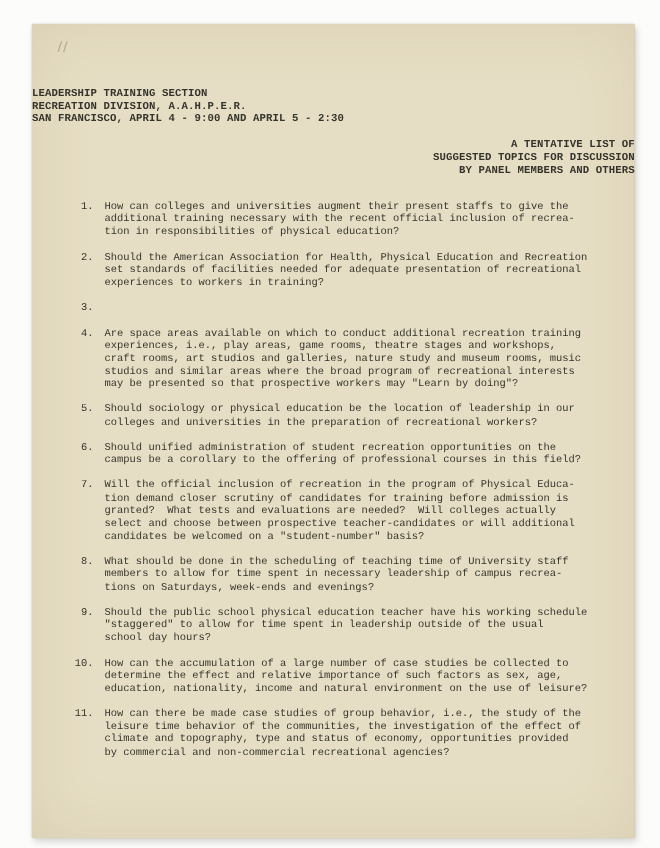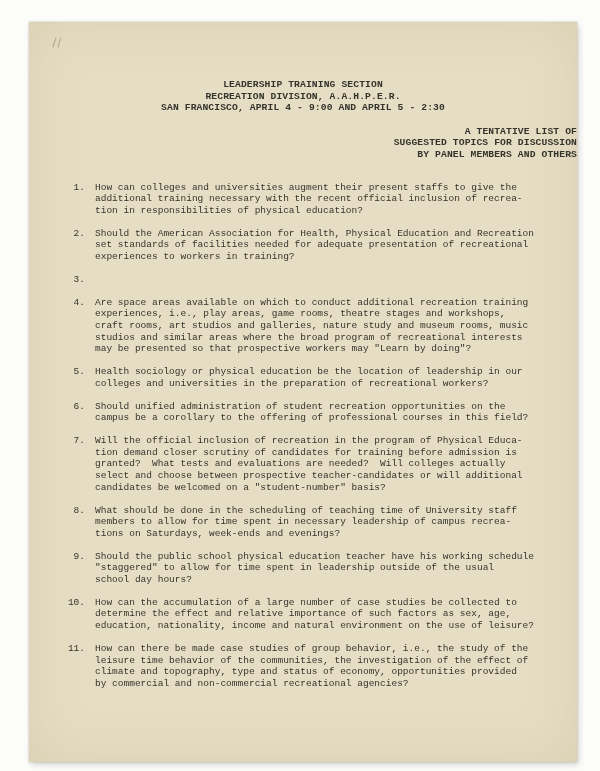--- a/index.html
+++ b/index.html
@@ -36,21 +36,21 @@
     height: 18px;
     opacity: 0.55;
   }
   .content {
     position: absolute;
     left: 0;
     top: 57px;
     width: 100%;
   }
   .hdr {
-    text-align: center;
+    text-align: left;
     white-space: pre-line;
     font-size: 9.7px;
     line-height: 11.6px;
     font-weight: bold;
     letter-spacing: 0.1px;
   }
   .subhdr {
     margin-top: 12px;
     text-align: right;
     white-space: pre-line;
@@ -120,21 +120,21 @@
       <li class="topic">
         <span class="num">4.</span>
         <span class="txt">Are space areas available on which to conduct additional recreation training
 experiences, i.e., play areas, game rooms, theatre stages and workshops,
 craft rooms, art studios and galleries, nature study and museum rooms, music
 studios and similar areas where the broad program of recreational interests
 may be presented so that prospective workers may "Learn by doing"?</span>
       </li>
       <li class="topic">
         <span class="num">5.</span>
-        <span class="txt">Health sociology or physical education be the location of leadership in our
+        <span class="txt">Should sociology or physical education be the location of leadership in our
 colleges and universities in the preparation of recreational workers?</span>
       </li>
       <li class="topic">
         <span class="num">6.</span>
         <span class="txt">Should unified administration of student recreation opportunities on the
 campus be a corollary to the offering of professional courses in this field?</span>
       </li>
       <li class="topic">
         <span class="num">7.</span>
         <span class="txt">Will the official inclusion of recreation in the program of Physical Educa-

